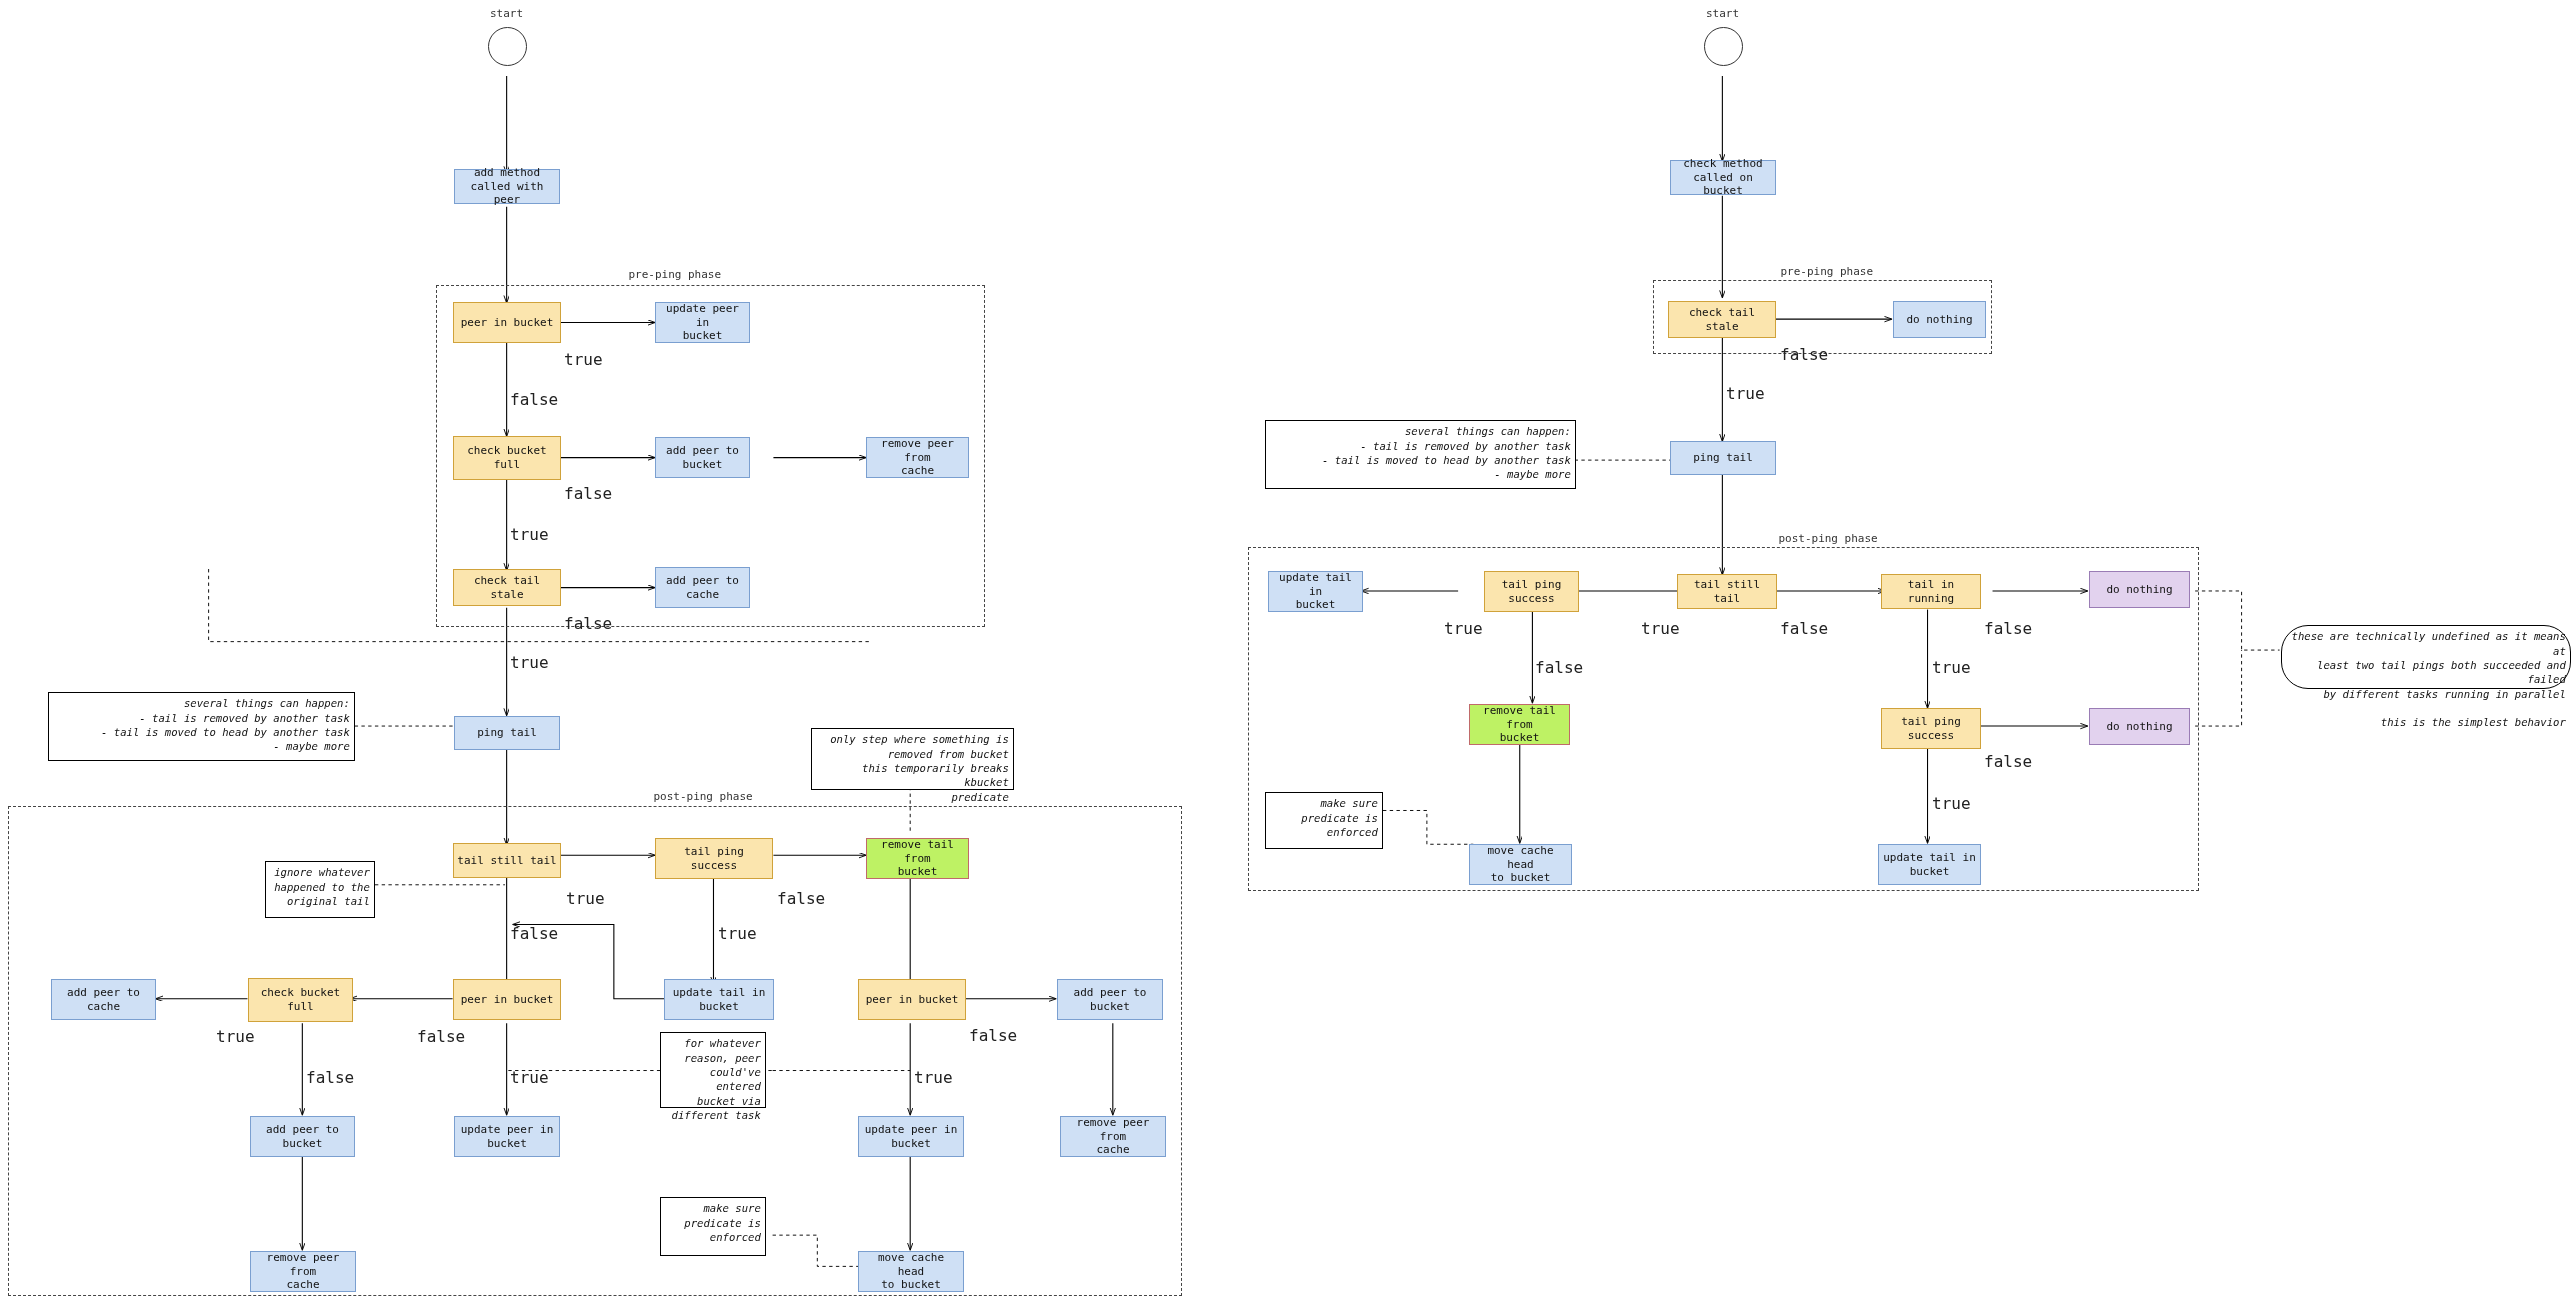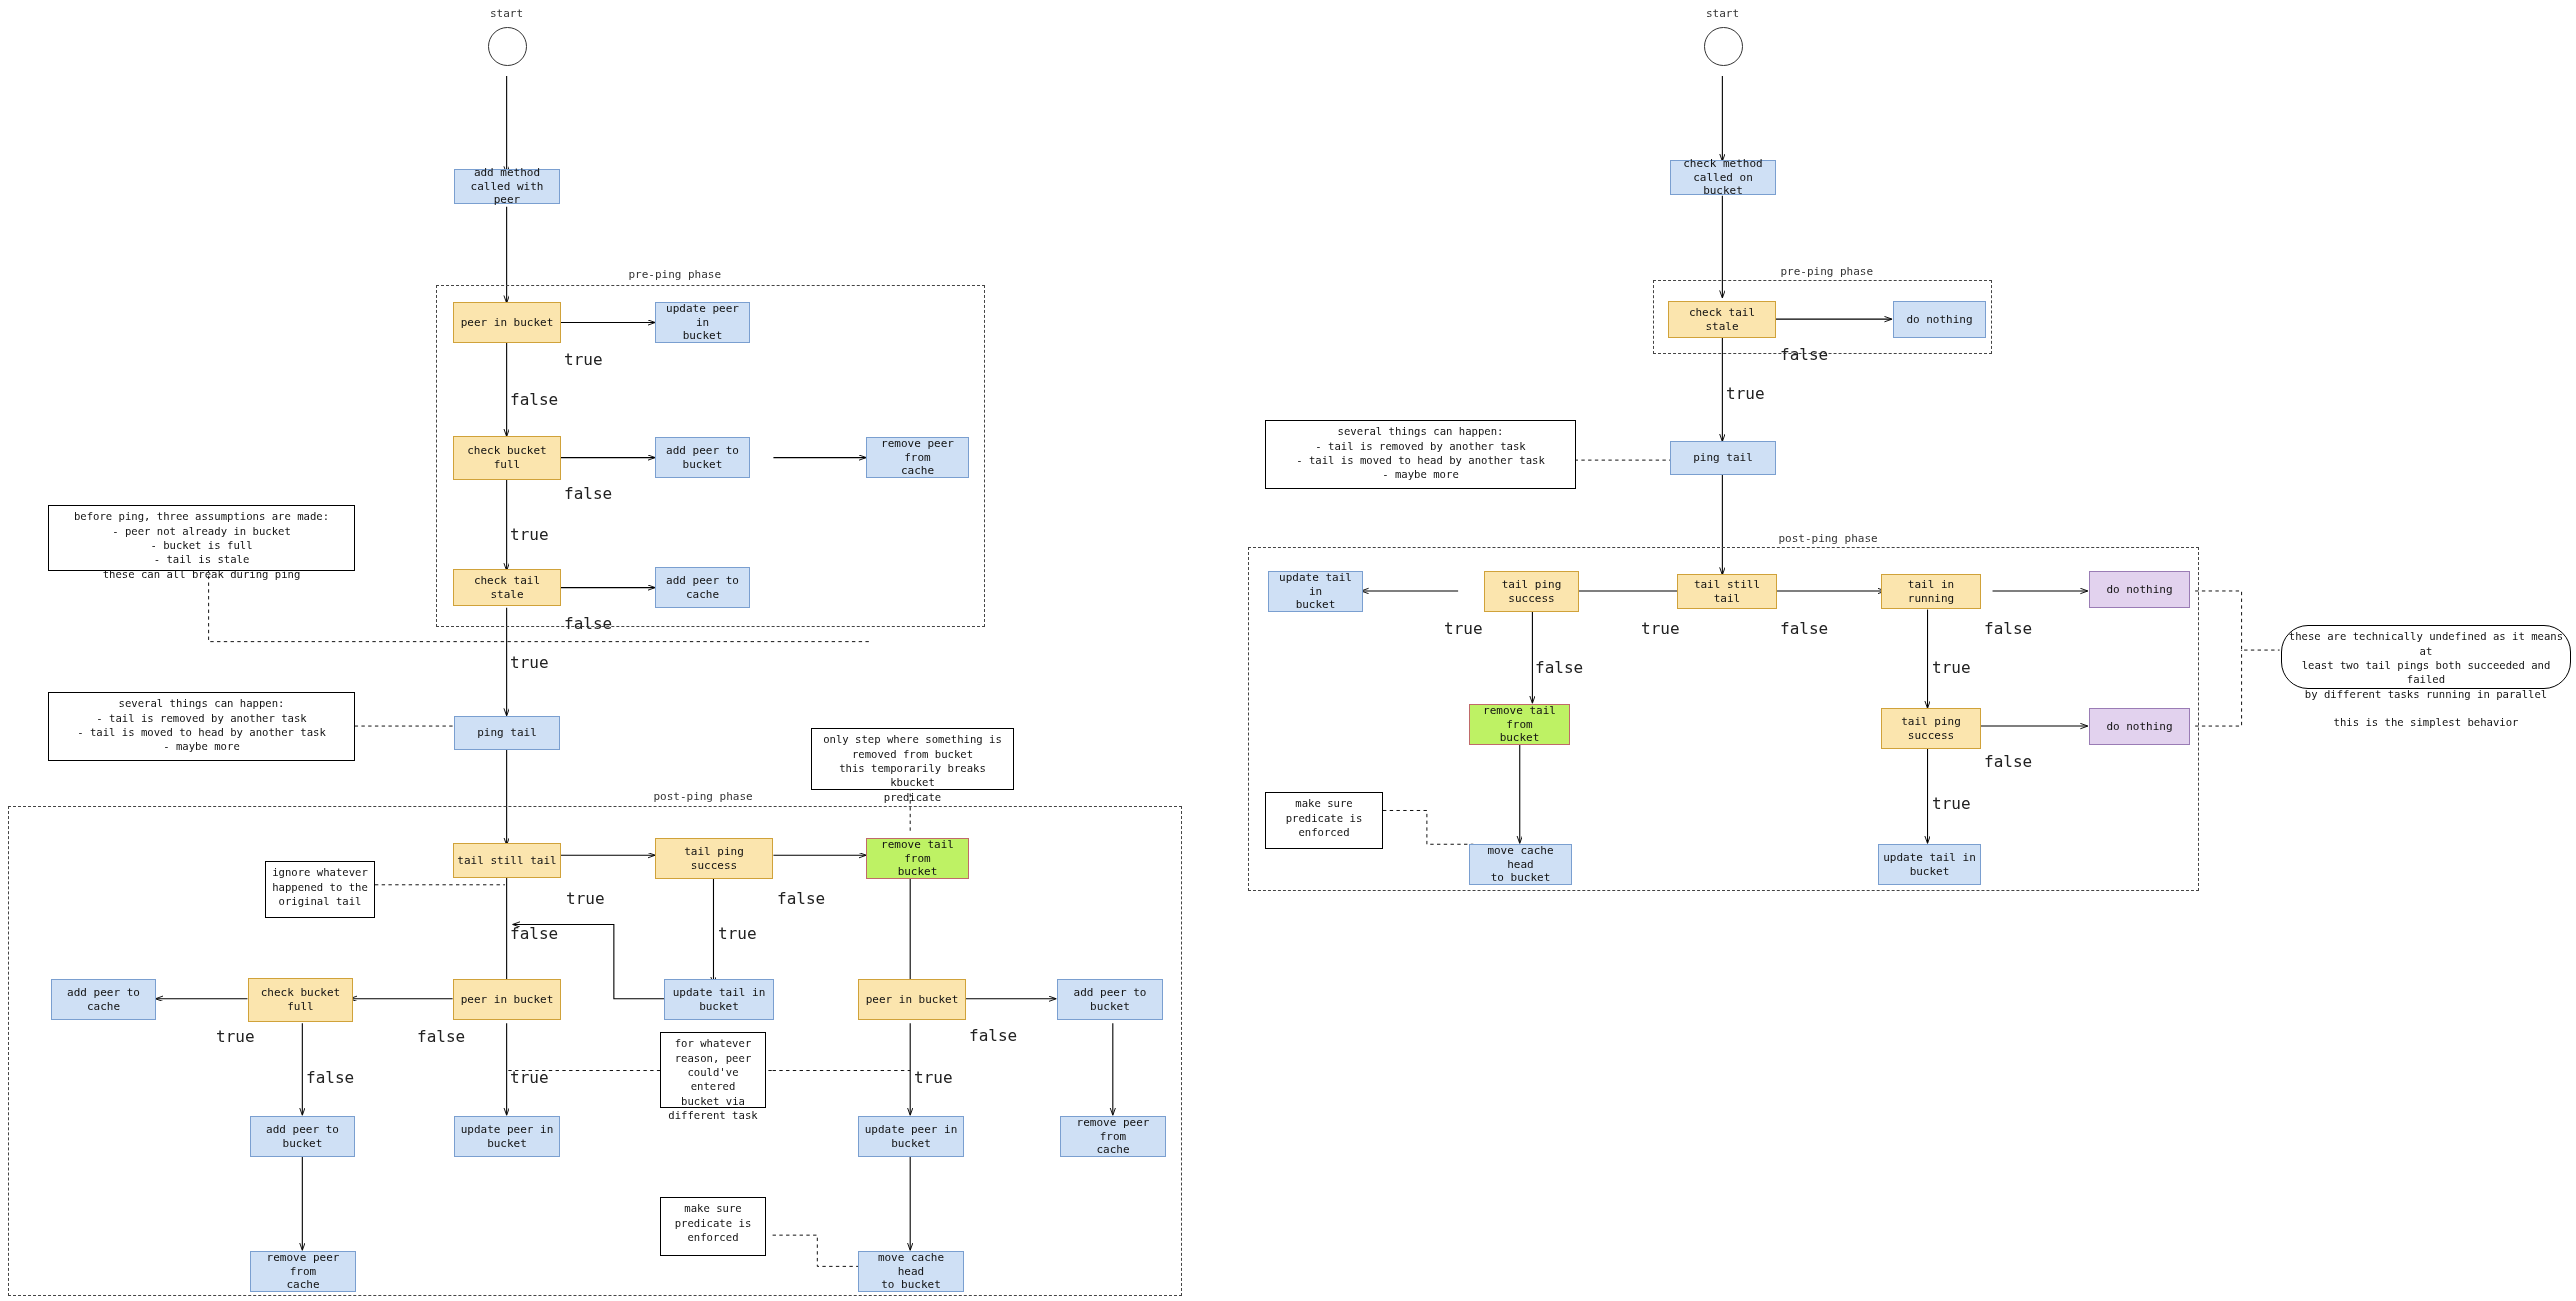--- a/index.html
+++ b/index.html
@@ -9,21 +9,21 @@
 
   .node{position:absolute;box-sizing:border-box;display:flex;align-items:center;
         justify-content:center;text-align:center;line-height:1.25;
         font-size:11px;color:#111;white-space:pre-line;padding:1.7px 2.5px;}
   .blue{background:#cfe0f5;border:0.8px solid #7a9fd0;}
   .yellow{background:#fbe5ae;border:0.8px solid #d0a23a;}
   .red{background:#bef264;border:0.8px solid #c06a6a;}
   .purple{background:#e2d2ee;border:0.8px solid #9a7cb5;}
   .note{position:absolute;box-sizing:border-box;background:#ffffff;border:0.8px solid #000;
         font-size:10.6px;color:#111;line-height:1.35;padding:3.4px 4.2px;white-space:pre-line;
-        text-align:center;}
+        text-align:right;font-style:italic;}
   .startdot{position:absolute;border:1.2px solid #333;border-radius:50%;background:#fff;}
   .caption{position:absolute;font-size:11px;color:#333;white-space:nowrap;}
   .elabel{position:absolute;font-size:16px;color:#222;background:transparent;white-space:nowrap;margin-top:48px;}
   .group{position:absolute;box-sizing:border-box;border:1.3px dashed #444;background:transparent;}
   .grouplbl{position:absolute;font-size:11px;color:#333;background:#fff;padding:0 3.4px;white-space:nowrap;}
   svg.edges{position:absolute;left:0;top:0;width:2576px;height:1301px;overflow:visible;pointer-events:none;}
 </style>
 </head>
 <body>
 
@@ -153,25 +153,20 @@
 bucket</div>
   <div class="node blue" style="left:866px;top:437px;width:103px;height:41px;">remove peer from
 cache</div>
 
   <div class="node yellow" style="left:453px;top:569px;width:108px;height:37px;">check tail stale</div>
   <div class="elabel" style="left:564px;top:566px;">false</div>
   <div class="elabel" style="left:510px;top:605px;">true</div>
   <div class="node blue" style="left:655px;top:567px;width:95px;height:41px;">add peer to
 cache</div>
 
-  <div class="note" style="left:48px;top:505px;width:307px;height:66px;">before ping, three assumptions are made:
-- peer not already in bucket
-- bucket is full
-- tail is stale
-these can all break during ping</div>
   <div class="note" style="left:48px;top:692px;width:307px;height:69px;">several things can happen:
 - tail is removed by another task
 - tail is moved to head by another task
 - maybe more</div>
 
   <div class="node blue" style="left:454px;top:716px;width:106px;height:34px;">ping tail</div>
 
   <div class="group" style="left:8.4px;top:806px;width:1174px;height:490px;"></div>
   <div class="grouplbl" style="left:650px;top:790px;">post-ping phase</div>
 

